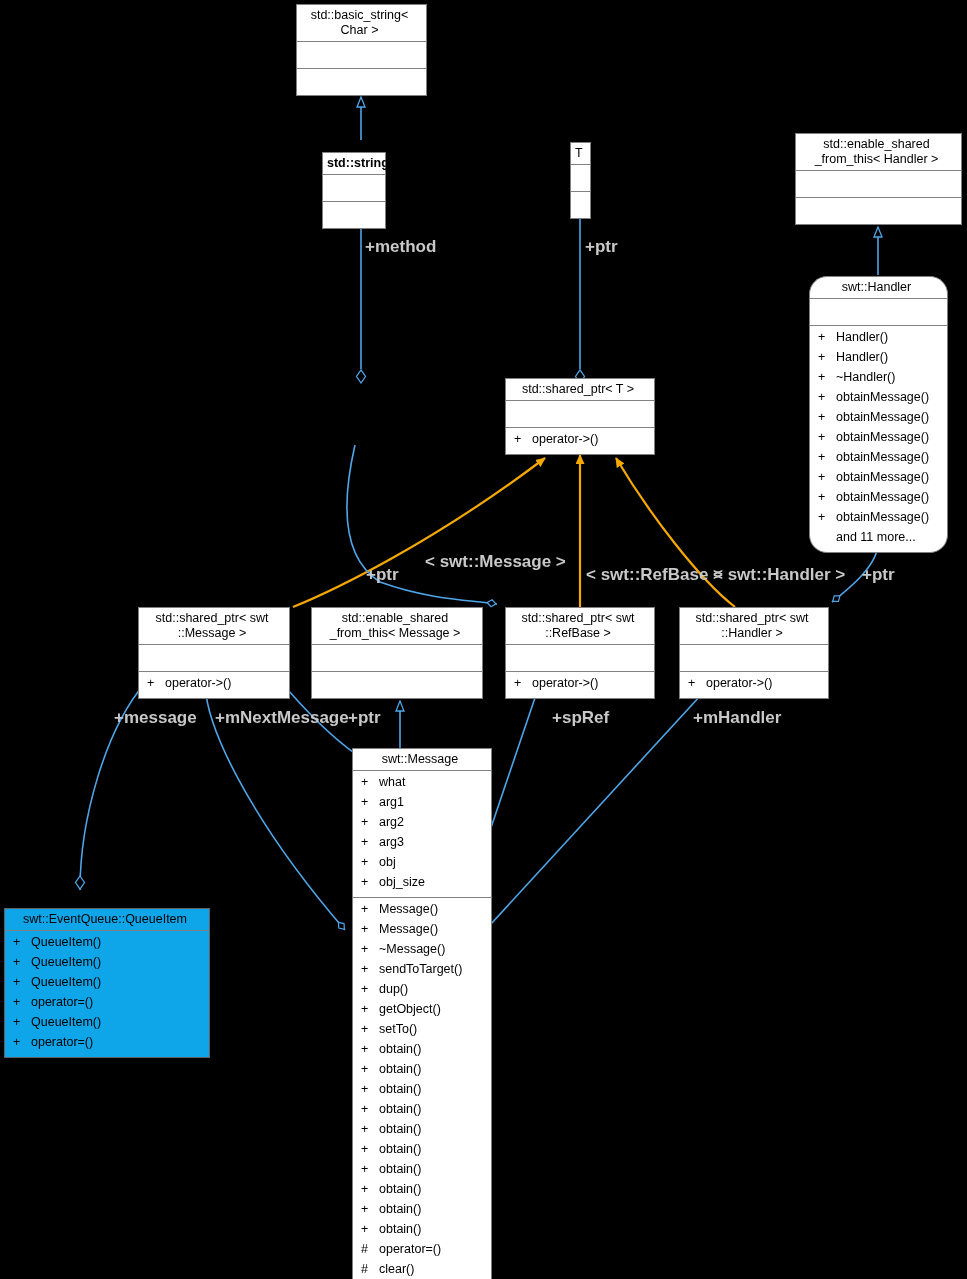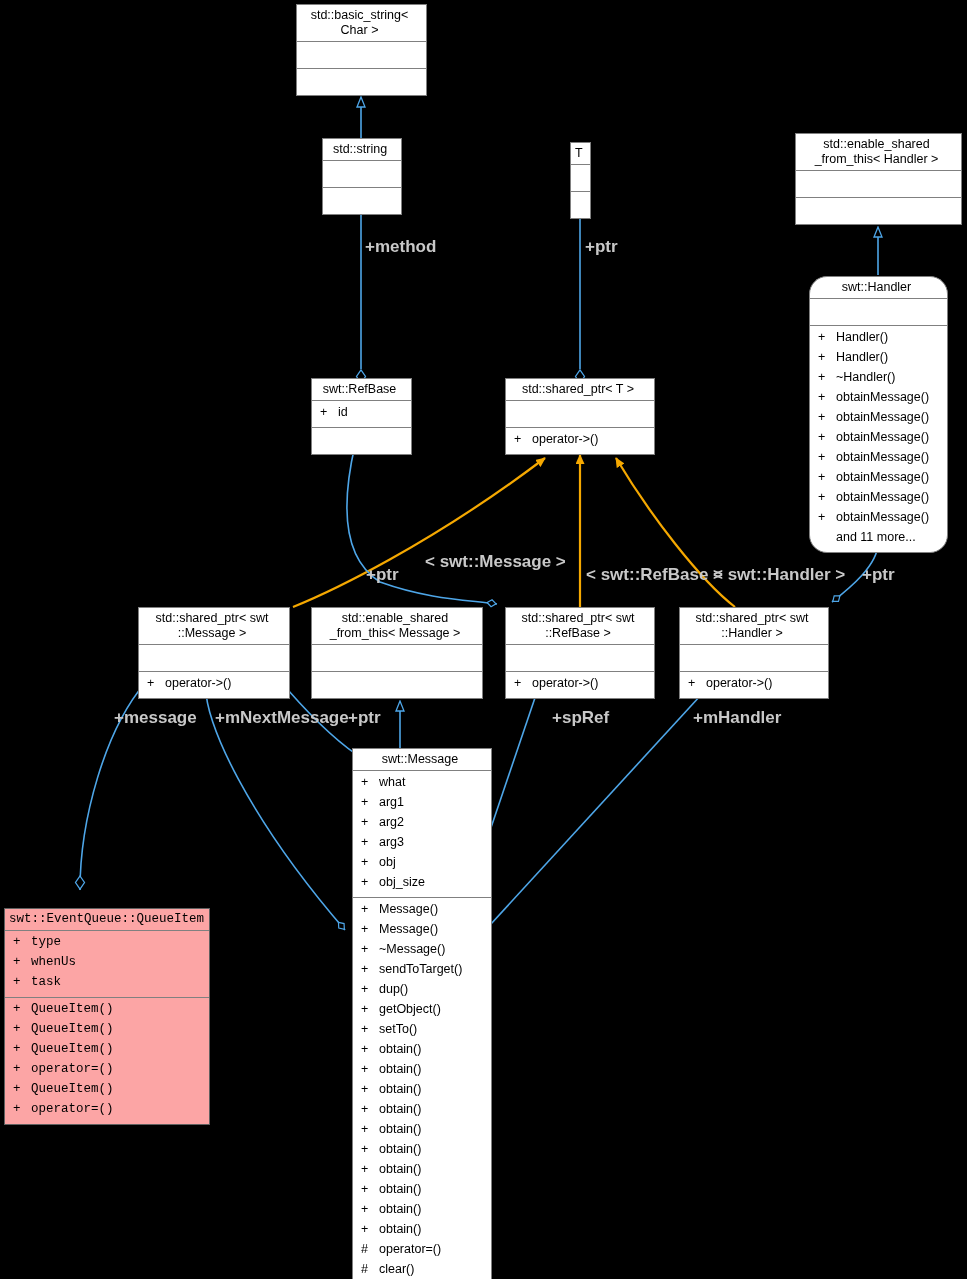--- a/index.html
+++ b/index.html
@@ -26,23 +26,22 @@
   }
   .node {
     position: absolute;
     box-sizing: border-box;
     border: 1px solid #808080;
     background: #ffffff;
     color: #000000;
     z-index: 5;
   }
   .node.highlight {
-    background: #fca5a5;
+    background: #0ea5e9;
     border: 1px solid #606060;
-    font-family: Liberation Mono, monospace;
   }
   .nodeTitle {
     text-align: center;
     font-size: 12.5px;
     line-height: 15px;
     padding: 3px 8px 3px 4px;
     border-bottom: 1px solid #808080;
     white-space: pre-line;
   }
   .compartment {
@@ -132,21 +131,21 @@
     <div class="nodeTitle">std::basic_string&lt;
 Char &gt;</div>
     <div class="compartment">
       <div class="emptyComp"></div>
     </div>
     <div class="compartment">
       <div class="emptyComp"></div>
     </div>
   </div>
 
-  <div class="node" style="left:322px; top:138px; width:80px;">
+  <div class="node" style="left:322px; top:152px; width:64px;font-weight:bold;">
     <div class="nodeTitle">std::string</div>
     <div class="compartment">
       <div class="emptyComp"></div>
     </div>
     <div class="compartment">
       <div class="emptyComp"></div>
     </div>
   </div>
 
   <div class="node" style="left:570px; top:142px; width:21px;">
@@ -183,29 +182,20 @@
         <div class="member"><span class="vis">+</span><span>obtainMessage()</span></div>
         <div class="member"><span class="vis">+</span><span>obtainMessage()</span></div>
         <div class="member"><span class="vis">+</span><span>obtainMessage()</span></div>
         <div class="member"><span class="vis">+</span><span>obtainMessage()</span></div>
         <div class="member"><span class="vis">+</span><span>obtainMessage()</span></div>
         <div class="member"><span class="vis">+</span><span>obtainMessage()</span></div>
         <div class="member"><span class="vis"></span><span>and 11 more...</span></div>
       </div>
   </div>
 
-  <div class="node" style="left:311px; top:378px; width:101px;">
-    <div class="nodeTitle">swt::RefBase</div>
-    <div class="compartment members center">
-        <div class="member"><span class="vis">+</span><span>id</span></div>
-      </div>
-    <div class="compartment">
-      <div class="emptyComp"></div>
-    </div>
-  </div>
 
   <div class="node" style="left:505px; top:378px; width:150px;">
     <div class="nodeTitle">std::shared_ptr&lt; T &gt;</div>
     <div class="compartment">
       <div class="emptyComp"></div>
     </div>
     <div class="compartment members center">
         <div class="member"><span class="vis">+</span><span>operator-&gt;()</span></div>
       </div>
   </div>
@@ -283,25 +273,20 @@
         <div class="member"><span class="vis">+</span><span>obtain()</span></div>
         <div class="member"><span class="vis">+</span><span>obtain()</span></div>
         <div class="member"><span class="vis">#</span><span>operator=()</span></div>
         <div class="member"><span class="vis">#</span><span>clear()</span></div>
       </div>
   </div>
 
   <div class="node highlight" style="left:4px; top:908px; width:206px;">
     <div class="nodeTitle">swt::EventQueue::QueueItem</div>
     <div class="compartment members indent">
-        <div class="member"><span class="vis">+</span><span>type</span></div>
-        <div class="member"><span class="vis">+</span><span>whenUs</span></div>
-        <div class="member"><span class="vis">+</span><span>task</span></div>
-      </div>
-    <div class="compartment members indent">
         <div class="member"><span class="vis">+</span><span>QueueItem()</span></div>
         <div class="member"><span class="vis">+</span><span>QueueItem()</span></div>
         <div class="member"><span class="vis">+</span><span>QueueItem()</span></div>
         <div class="member"><span class="vis">+</span><span>operator=()</span></div>
         <div class="member"><span class="vis">+</span><span>QueueItem()</span></div>
         <div class="member"><span class="vis">+</span><span>operator=()</span></div>
       </div>
   </div>
 
   <div class="edgeLabel" style="left:365px; top:237px;">+method</div>

